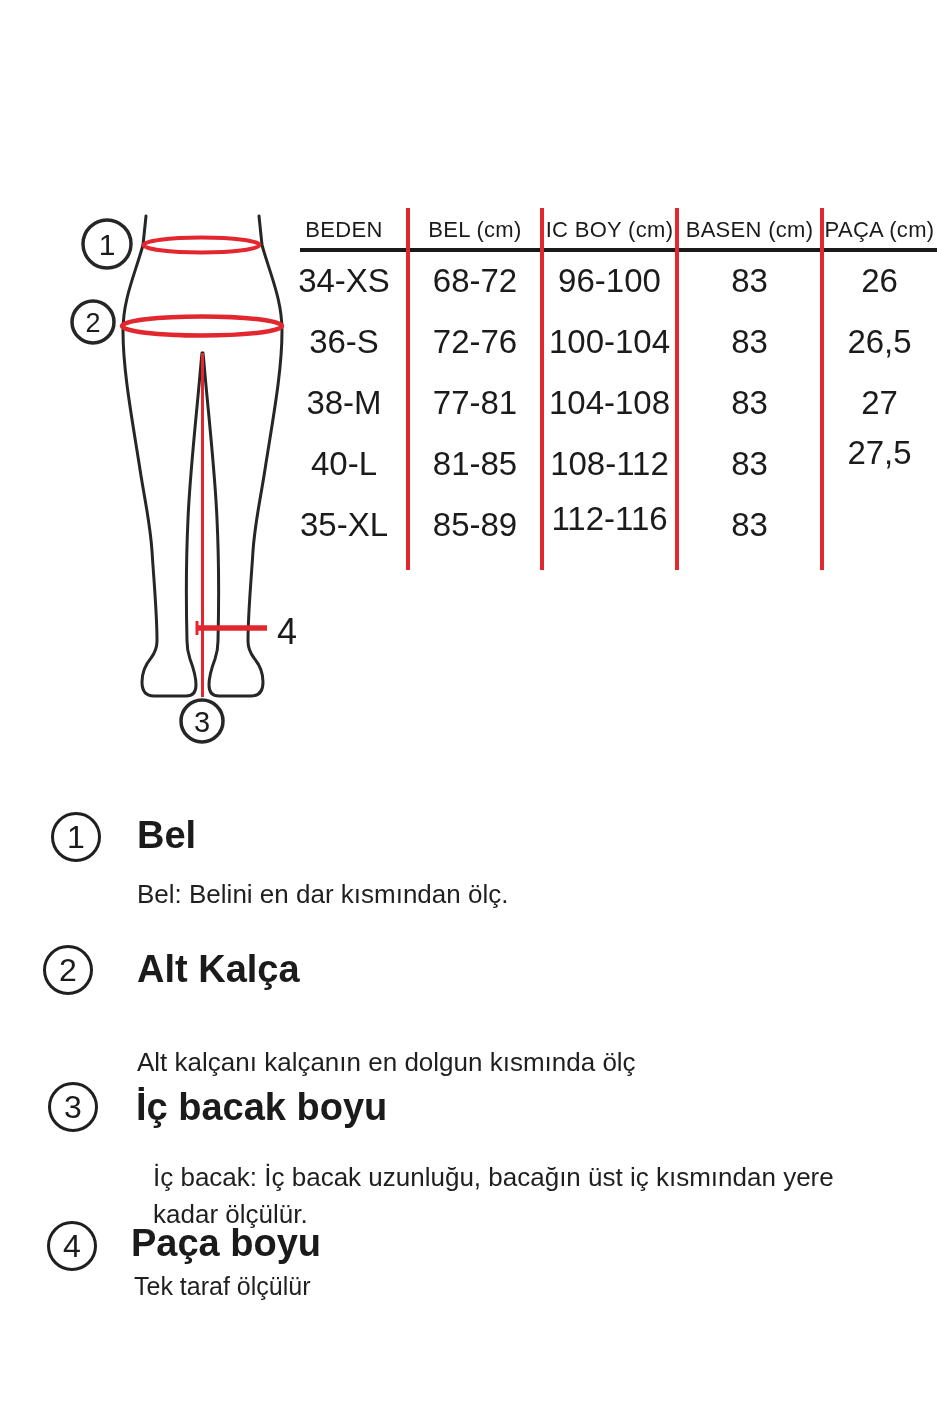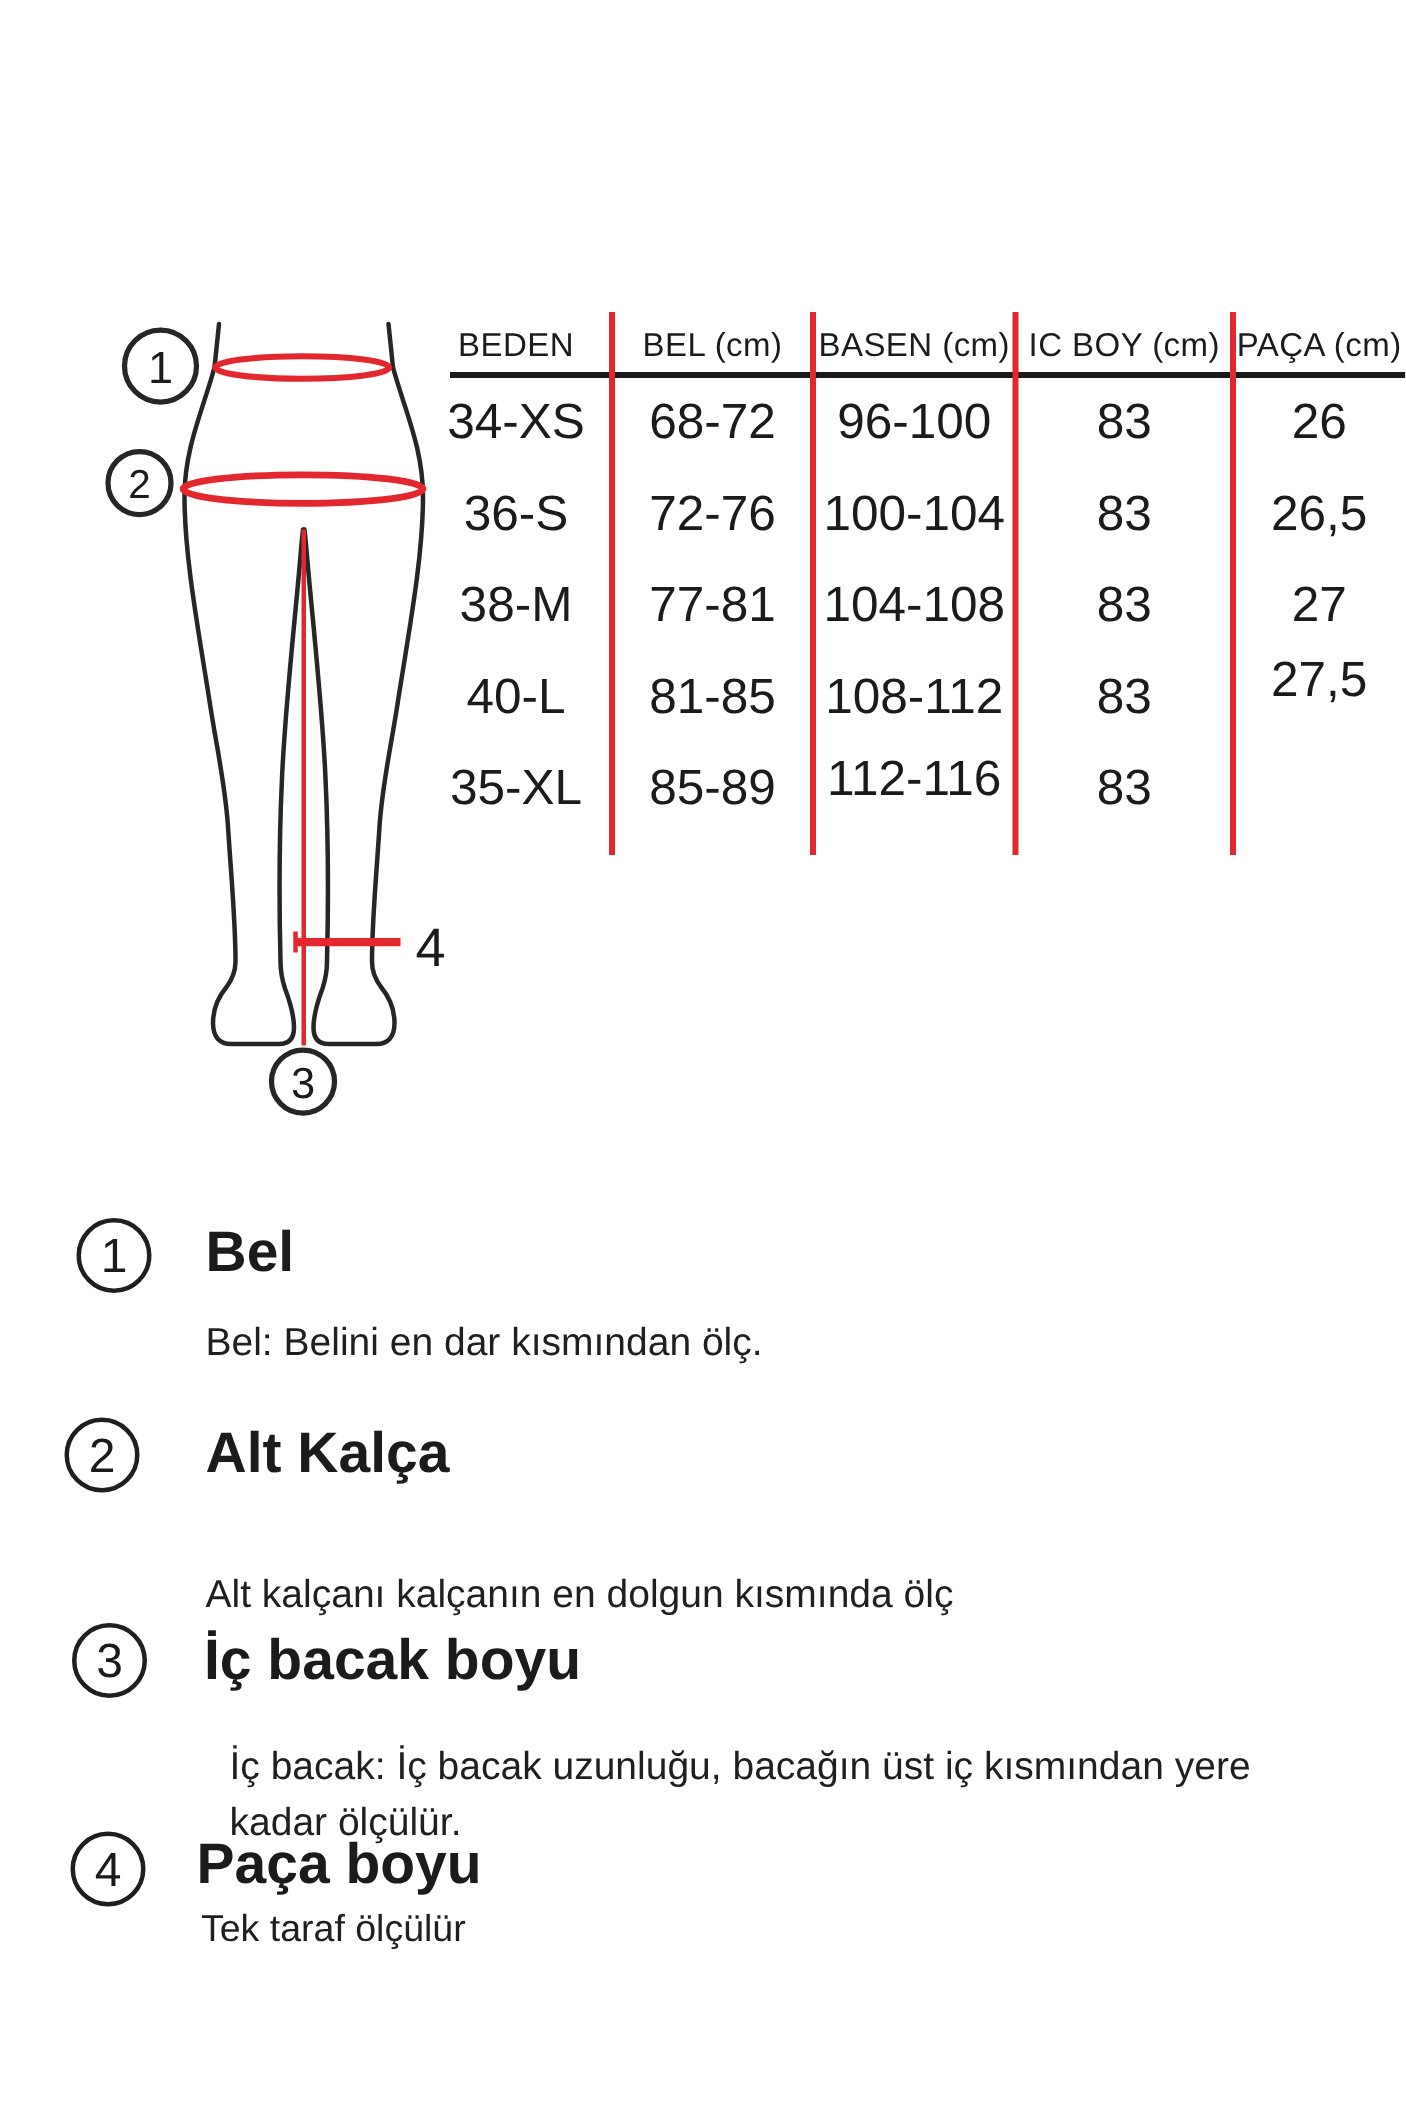--- a/index.html
+++ b/index.html
@@ -82,22 +82,22 @@
       <text x="202" y="732" text-anchor="middle" font-size="29">3</text>
     </g>
     <text x="287" y="644" text-anchor="middle" font-size="36" font-weight="500">4</text>
   </svg>
 
   <div class="size-table">
     <div class="grid">
 
       <div class="cell th c1">BEDEN</div>
       <div class="cell th">BEL (cm)</div>
+      <div class="cell th">IC BOY (cm)</div>
       <div class="cell th">BASEN (cm)</div>
-      <div class="cell th">IC BOY (cm)</div>
       <div class="cell th">PAÇA (cm)</div>
 
       <div class="cell td c1">34-XS</div>
       <div class="cell td">68-72</div>
       <div class="cell td">96-100</div>
       <div class="cell td">83</div>
       <div class="cell td">26</div>
 
       <div class="cell td c1">36-S</div>
       <div class="cell td">72-76</div>

